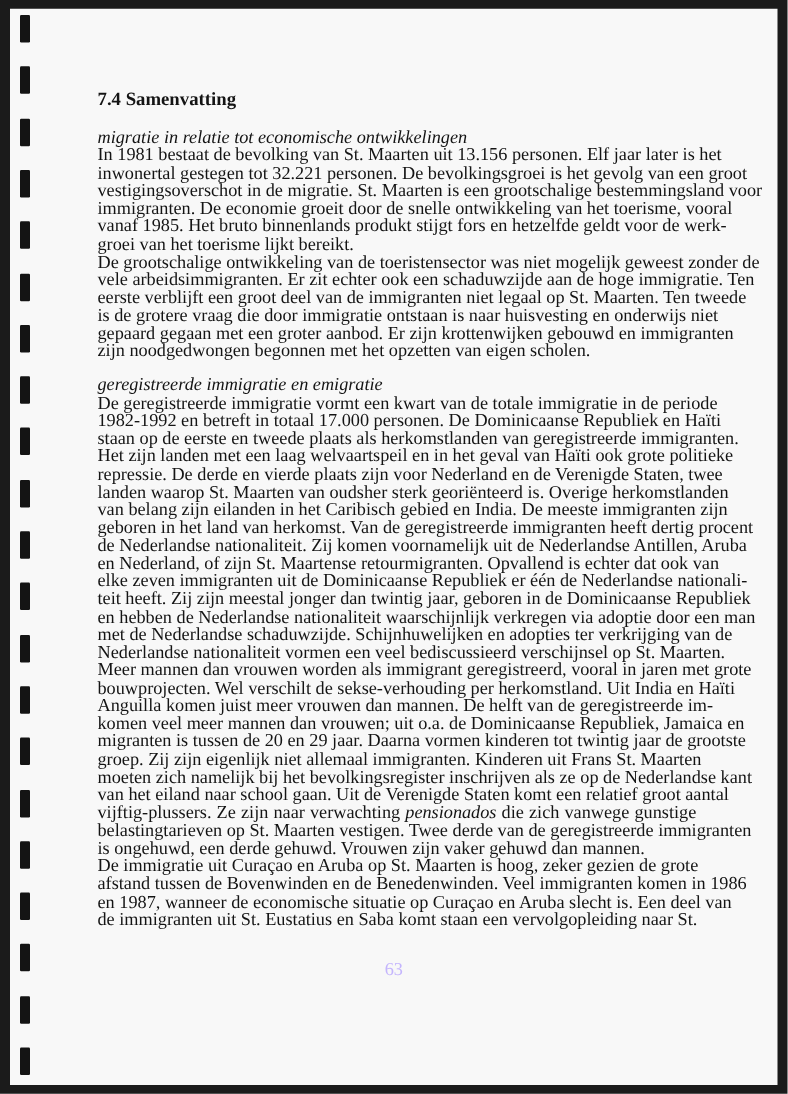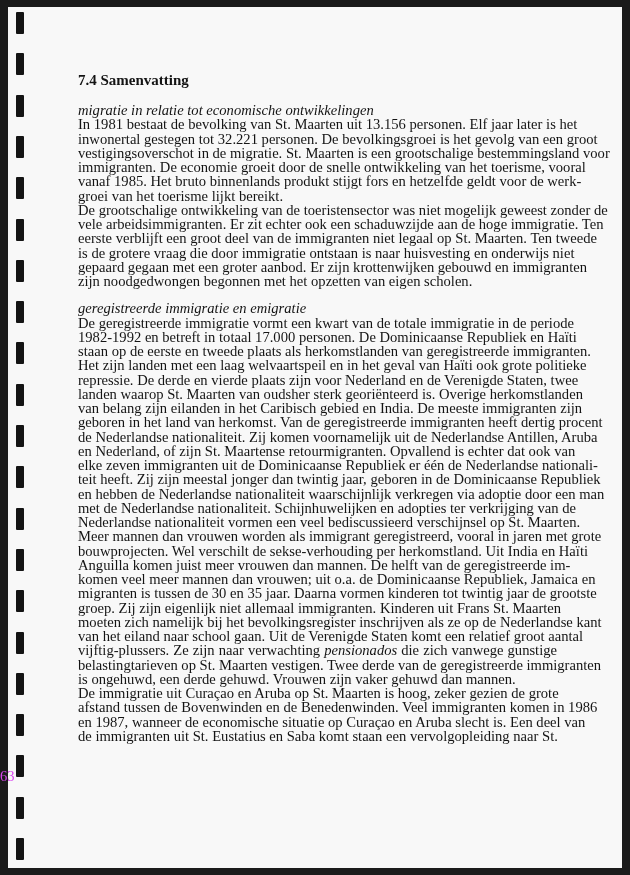--- a/index.html
+++ b/index.html
@@ -57,23 +57,24 @@
     display: block;
     text-align: justify;
     text-align-last: justify;
     white-space: nowrap;
   }
   .line.last { text-align-last: left; }
   .page-number {
     position: absolute;
     left: 0; width: 630px;
     top: 768px;
+    text-align: center;
     font-size: 14.6px;
     font-family: "Liberation Serif", "DejaVu Serif", serif;
-    color: #d946ef;
+    color: #c4b5fd;
   }
   em.term { font-style: italic; }
 </style>
 </head>
 <body>
 
 <div class="page"></div>
 
 <div class="binding" id="binding">
     <div class="mark" style="top: 0px;"></div>
@@ -133,29 +134,29 @@
         <span class="line">Het zijn landen met een laag welvaartspeil en in het geval van Haïti ook grote politieke</span>
         <span class="line">repressie. De derde en vierde plaats zijn voor Nederland en de Verenigde Staten, twee</span>
         <span class="line">landen waarop St. Maarten van oudsher sterk georiënteerd is. Overige herkomstlanden</span>
         <span class="line">van belang zijn eilanden in het Caribisch gebied en India. De meeste immigranten zijn</span>
         <span class="line">geboren in het land van herkomst. Van de geregistreerde immigranten heeft dertig procent</span>
         <span class="line">de Nederlandse nationaliteit. Zij komen voornamelijk uit de Nederlandse Antillen, Aruba</span>
         <span class="line">en Nederland, of zijn St. Maartense retourmigranten. Opvallend is echter dat ook van</span>
         <span class="line">elke zeven immigranten uit de Dominicaanse Republiek er één de Nederlandse nationali-</span>
         <span class="line">teit heeft. Zij zijn meestal jonger dan twintig jaar, geboren in de Dominicaanse Republiek</span>
         <span class="line">en hebben de Nederlandse nationaliteit waarschijnlijk verkregen via adoptie door een man</span>
-        <span class="line">met de Nederlandse nationaliteit. Schijnhuwelijken en adopties ter verkrijging van de</span>
+        <span class="line">met de Nederlandse schaduwzijde. Schijnhuwelijken en adopties ter verkrijging van de</span>
         <span class="line last">Nederlandse nationaliteit vormen een veel bediscussieerd verschijnsel op St. Maarten.</span>
       </div>
     <div class="para">
         <span class="line">Meer mannen dan vrouwen worden als immigrant geregistreerd, vooral in jaren met grote</span>
         <span class="line">bouwprojecten. Wel verschilt de sekse-verhouding per herkomstland. Uit India en Haïti</span>
         <span class="line">Anguilla komen juist meer vrouwen dan mannen. De helft van de geregistreerde im-</span>
         <span class="line">komen veel meer mannen dan vrouwen; uit o.a. de Dominicaanse Republiek, Jamaica en</span>
-        <span class="line">migranten is tussen de 30 en 35 jaar. Daarna vormen kinderen tot twintig jaar de grootste</span>
+        <span class="line">migranten is tussen de 20 en 29 jaar. Daarna vormen kinderen tot twintig jaar de grootste</span>
         <span class="line">groep. Zij zijn eigenlijk niet allemaal immigranten. Kinderen uit Frans St. Maarten</span>
         <span class="line">moeten zich namelijk bij het bevolkingsregister inschrijven als ze op de Nederlandse kant</span>
         <span class="line">van het eiland naar school gaan. Uit de Verenigde Staten komt een relatief groot aantal</span>
         <span class="line">vijftig-plussers. Ze zijn naar verwachting <em class="term">pensionados</em> die zich vanwege gunstige</span>
         <span class="line">belastingtarieven op St. Maarten vestigen. Twee derde van de geregistreerde immigranten</span>
         <span class="line last">is ongehuwd, een derde gehuwd. Vrouwen zijn vaker gehuwd dan mannen.</span>
       </div>
     <div class="para">
         <span class="line">De immigratie uit Curaçao en Aruba op St. Maarten is hoog, zeker gezien de grote</span>
         <span class="line">afstand tussen de Bovenwinden en de Benedenwinden. Veel immigranten komen in 1986</span>

